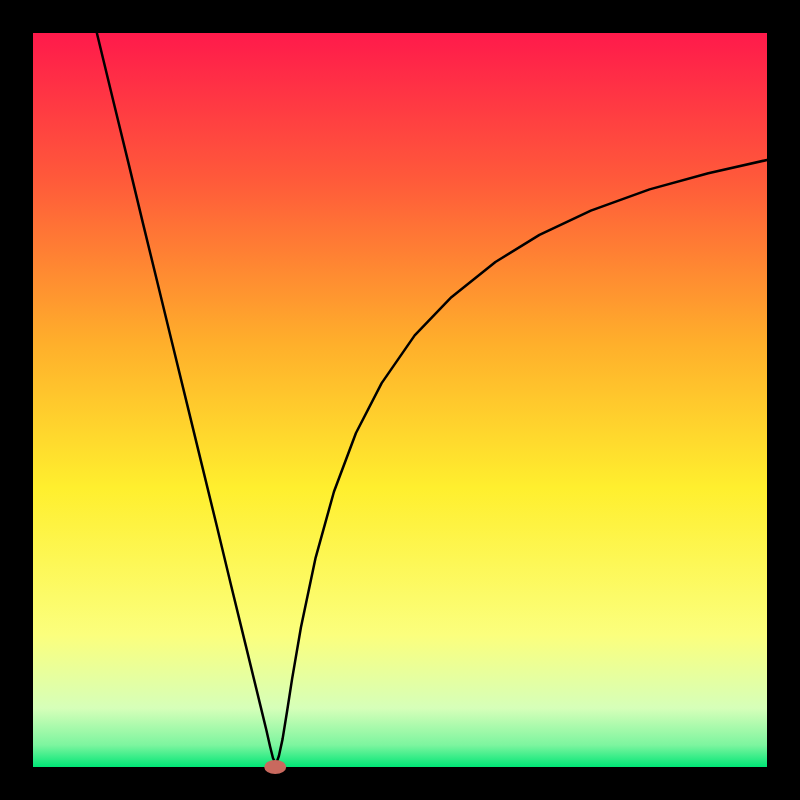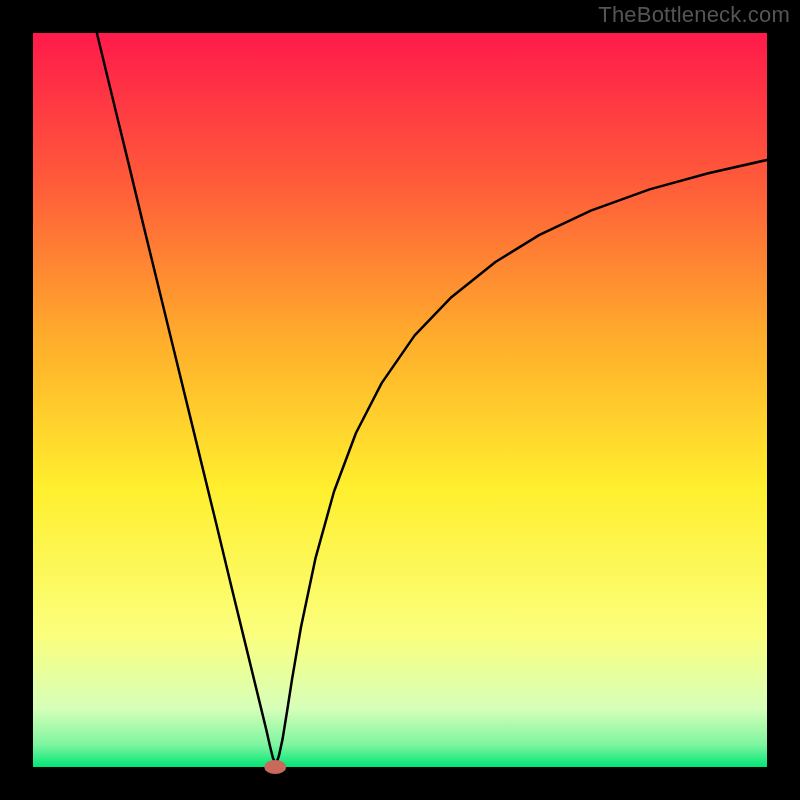--- a/index.html
+++ b/index.html
@@ -31,21 +31,20 @@
   svg {
     position: absolute;
     left: 0;
     top: 0;
   }
 </style>
 </head>
 <body>
 <div class="frame">
 
-<div class="watermark">TheBottleneck.com</div>
 
 <svg id="chart-svg" width="800" height="800" viewBox="0 0 800 800">
   <defs>
     <linearGradient id="bg-grad" x1="0" y1="0" x2="0" y2="1">
           <stop offset="0.00%" stop-color="#ff1a4b"></stop>
           <stop offset="20.00%" stop-color="#ff5a3a"></stop>
           <stop offset="42.00%" stop-color="#ffae2b"></stop>
           <stop offset="62.00%" stop-color="#ffef2e"></stop>
           <stop offset="82.00%" stop-color="#fbff7d"></stop>
           <stop offset="92.00%" stop-color="#d6ffb9"></stop>

